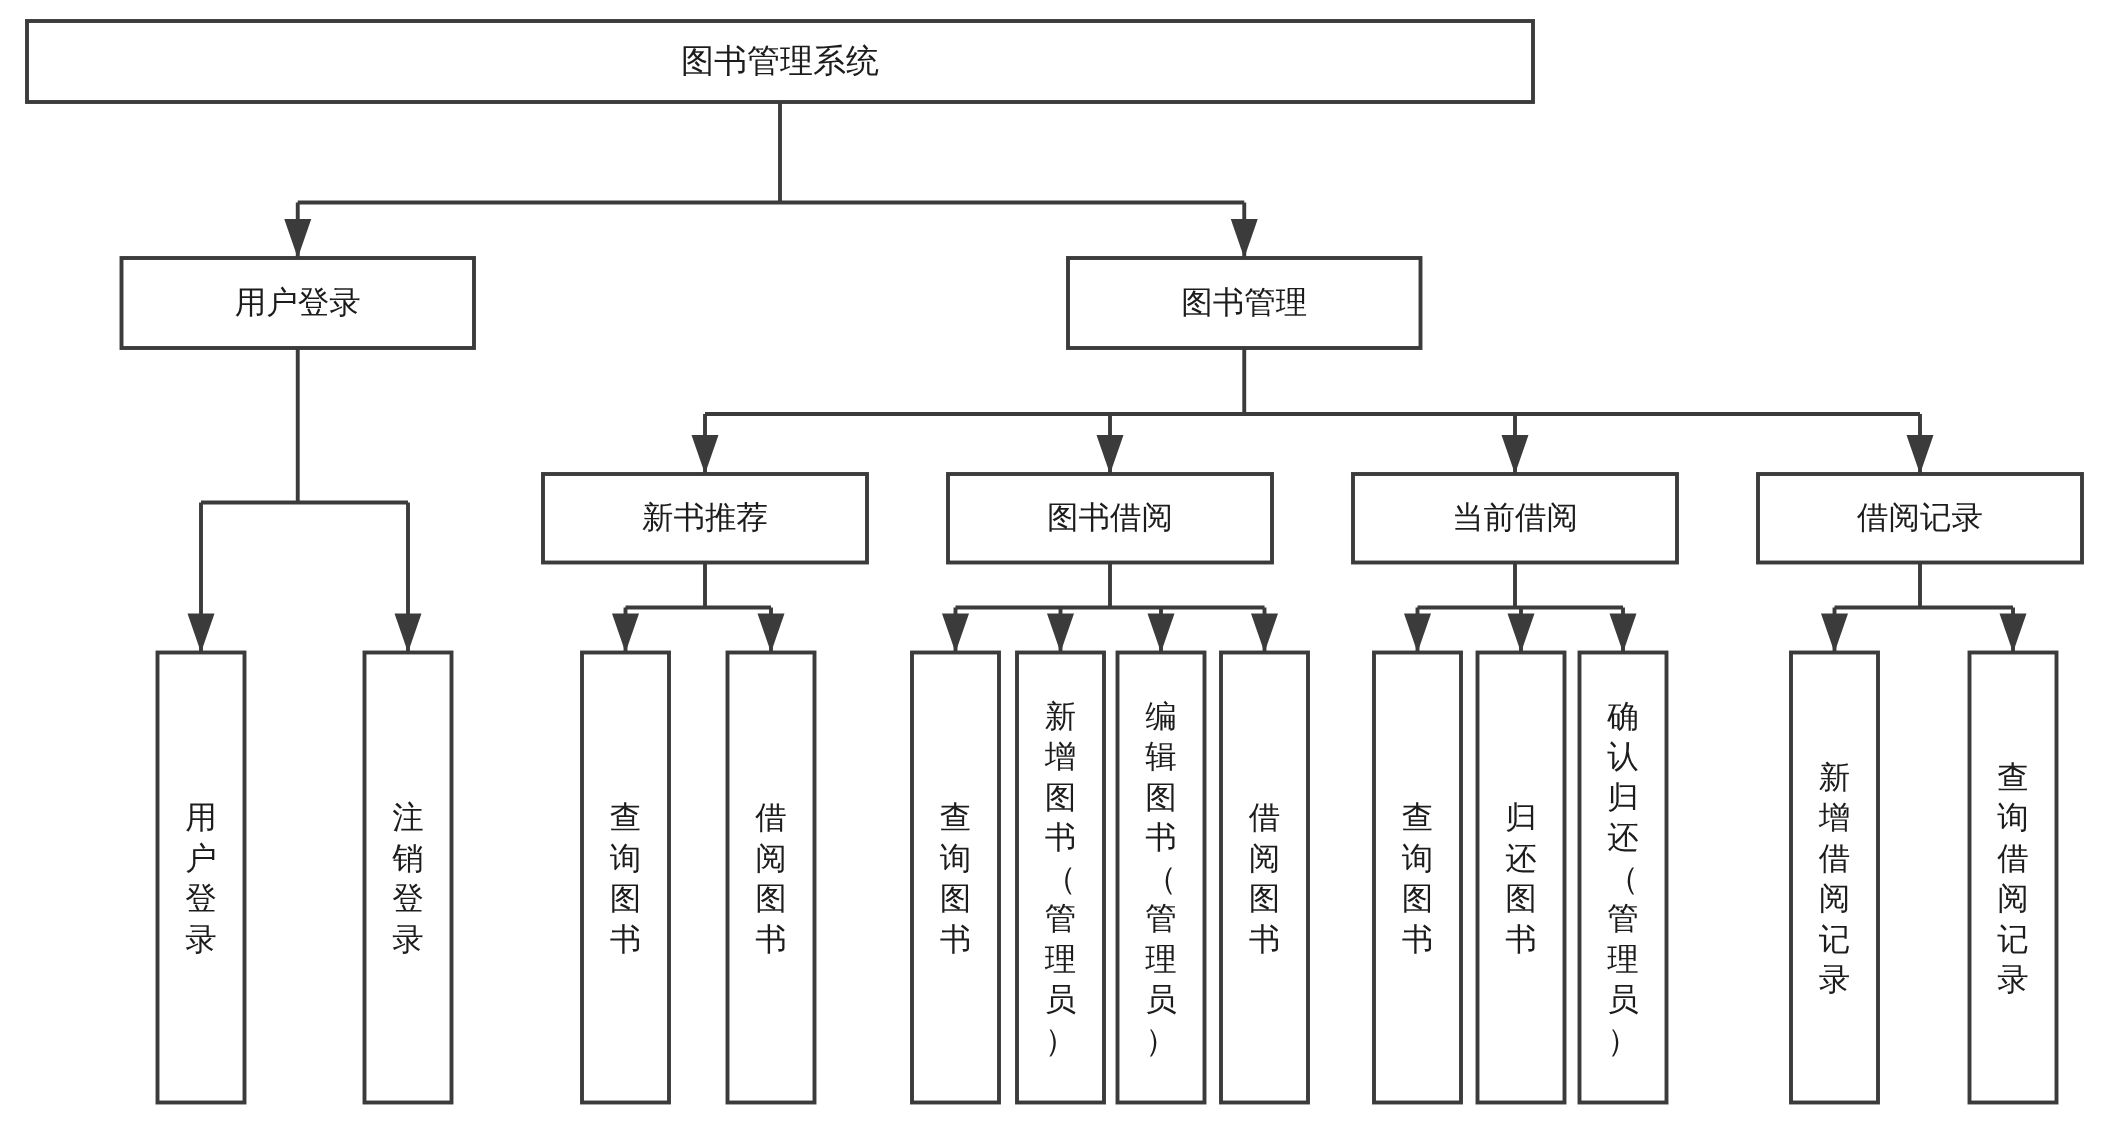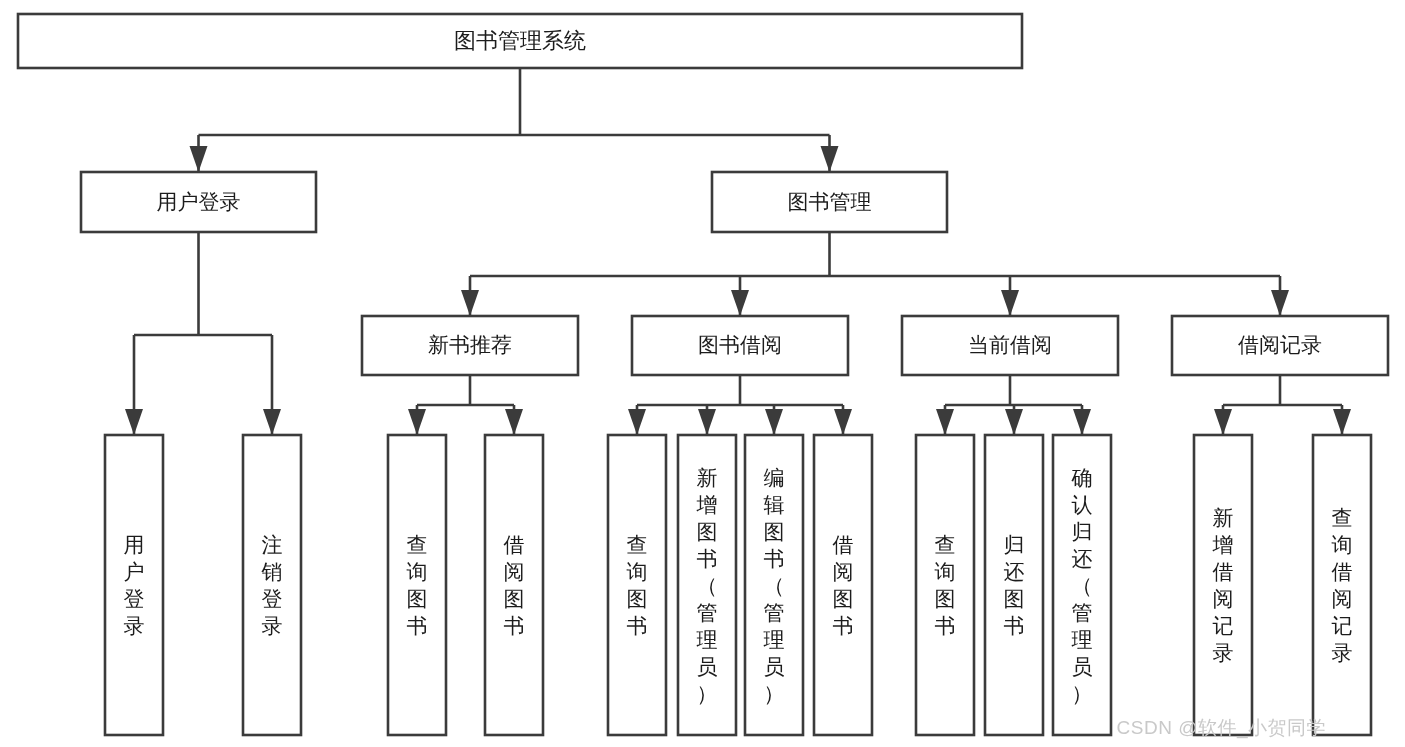--- a/index.html
+++ b/index.html
@@ -208,14 +208,13 @@
         <g>
           <rect x="1194" y="435" width="58" height="300" class="node-box"></rect>
           <text x="1223" y="525.06" class="node-label-v"><tspan x="1223" dy="0">新</tspan><tspan x="1223" dy="27">增</tspan><tspan x="1223" dy="27">借</tspan><tspan x="1223" dy="27">阅</tspan><tspan x="1223" dy="27">记</tspan><tspan x="1223" dy="27">录</tspan></text>
         </g>
         <g>
           <rect x="1313" y="435" width="58" height="300" class="node-box"></rect>
           <text x="1342" y="525.06" class="node-label-v"><tspan x="1342" dy="0">查</tspan><tspan x="1342" dy="27">询</tspan><tspan x="1342" dy="27">借</tspan><tspan x="1342" dy="27">阅</tspan><tspan x="1342" dy="27">记</tspan><tspan x="1342" dy="27">录</tspan></text>
         </g>
       </g>
   </svg>
-  <div class="watermark">CSDN @软件_小贺同学</div>
 </div>
 
 </body></html>

